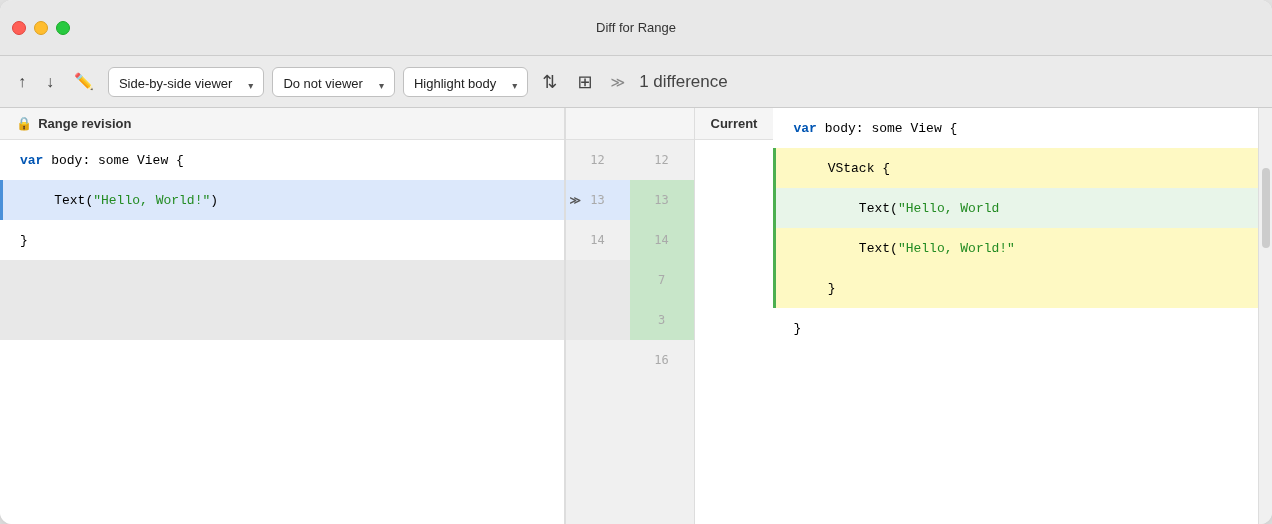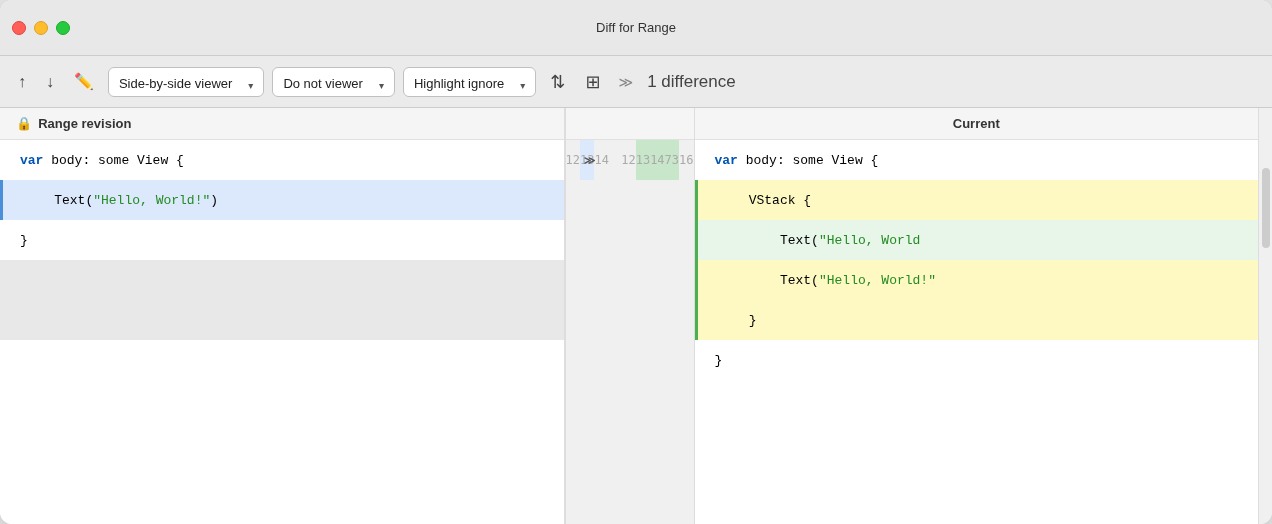--- a/index.html
+++ b/index.html
@@ -123,21 +123,21 @@
       align-items: center;
       gap: 6px;
       height: 32px;
       flex-shrink: 0;
     }
     .lock-icon { font-size: 13px; }
     
     .right-panel {
       flex: 1;
       display: flex;
-      flex-direction: column;
+      flex-direction: row;
       background: #fff;
       overflow: hidden;
     }
     .right-panel .panel-header {
       text-align: center;
       justify-content: center;
     }
     
     .gutter {
       width: 130px;
@@ -153,21 +153,21 @@
       background: #f5f5f5;
       border-bottom: 1px solid #e0e0e0;
     }
     .gutter-lines {
       display: flex;
       flex: 1;
     }
     .gutter-col {
       flex: 1;
       display: flex;
-      flex-direction: row;
+      flex-direction: column;
     }
     .gutter-line {
       height: 40px;
       display: flex;
       align-items: center;
       justify-content: center;
       font-size: 12px;
       color: #aaa;
       font-family: "SF Mono", "Menlo", "Monaco", monospace;
       position: relative;
@@ -257,21 +257,21 @@
       <span>Side-by-side viewer</span>
       <span class="chevron">▾</span>
     </div>
 
     <div class="toolbar-dropdown">
       <span>Do not viewer</span>
       <span class="chevron">▾</span>
     </div>
 
     <div class="toolbar-dropdown">
-      <span>Highlight ignore</span>
+      <span>Highlight body</span>
       <span class="chevron">▾</span>
     </div>
 
     <button class="toolbar-btn">
       <span style="font-size:18px;">⇅</span>
     </button>
     <button class="toolbar-btn">
       <span style="font-size:18px;">⊞</span>
     </button>
 

